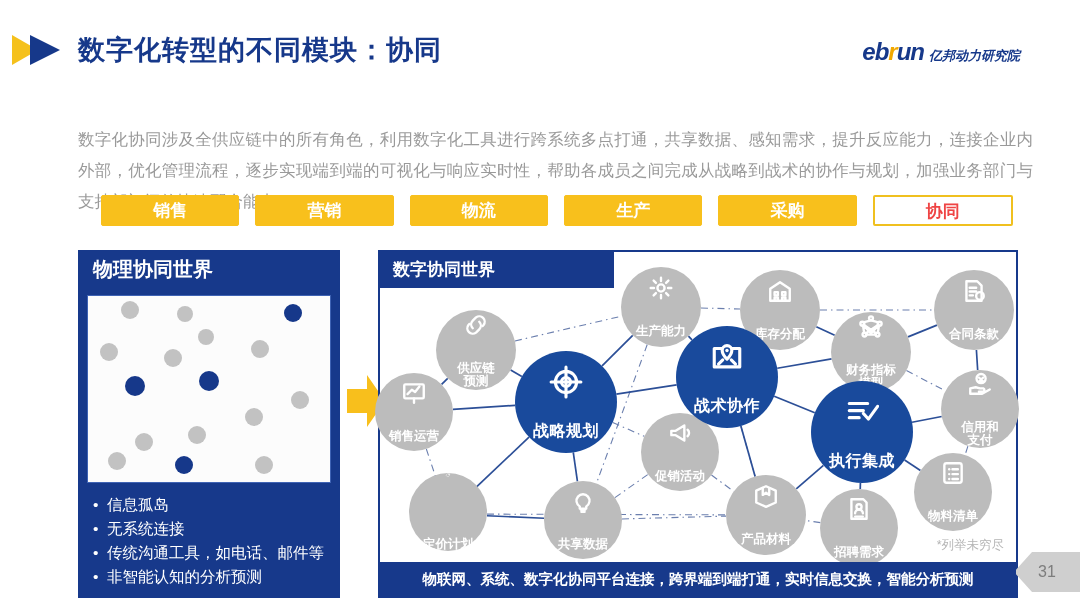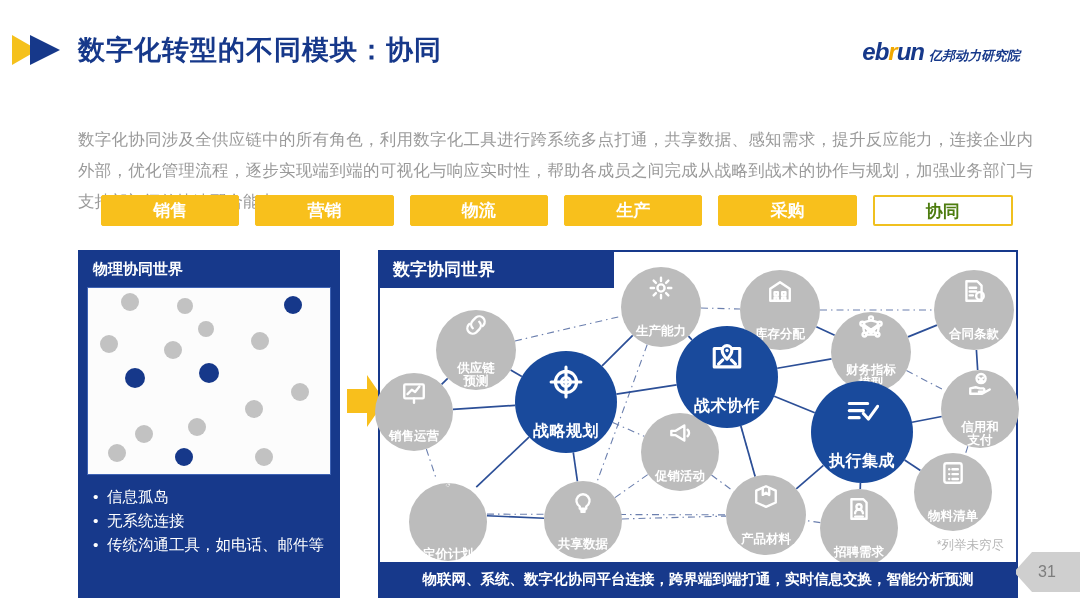--- a/index.html
+++ b/index.html
@@ -41,30 +41,30 @@
   }
 
   
   #tabs { position: absolute; left: 78px; top: 195px; width: 935px; display: flex; gap: 16px; padding-left: 23px; }
   .tab {
     flex: 1; height: 31px; line-height: 29px; text-align: center;
     font-size: 17px; font-weight: bold; border-radius: 2px;
     background: #f8c01c; color: #ffffff; border: 1px solid #f8c01c;
     cursor: pointer; user-select: none;
   }
-  .tab.active { background: #ffffff; color: #4d7c0f; border: 2px solid #f0c01f; }
+  .tab.active { background: #ffffff; color: #ef4444; border: 2px solid #f0c01f; }
 
   
   #left-panel {
     position: absolute; left: 78px; top: 250px; width: 262px; height: 348px;
     background: #17398b; border: 1px solid #17398b;
   }
   #left-panel-title {
-    height: 36px; line-height: 36px; padding-left: 14px;
-    color: #fff; font-size: 15px; font-weight: bold;
+    height: 44px; line-height: 36px; padding-left: 14px;
+    color: #fff; font-size: 20px; font-weight: bold;
   }
   #dot-field {
     position: relative; margin: 0 8px; height: 188px;
     background: #fcfcfc; border: 1px solid #3f63b4;
   }
   .dot { position: absolute; border-radius: 50%; }
   .dot.gray { background: #c2c2c2; }
   .dot.navy { background: #16388a; }
   #left-bullets { padding: 10px 0 0 14px; }
   #left-bullets li {
@@ -161,20 +161,21 @@
         <span class="dot gray" style="left: 100px; top: 130px; width: 18px; height: 18px;"></span>
         <span class="dot gray" style="left: 47px; top: 137px; width: 18px; height: 18px;"></span>
         <span class="dot gray" style="left: 20px; top: 156px; width: 18px; height: 18px;"></span>
         <span class="dot navy" style="left: 87px; top: 160px; width: 18px; height: 18px;"></span>
         <span class="dot gray" style="left: 167px; top: 160px; width: 18px; height: 18px;"></span>
       </div>
     <ul id="left-bullets">
         <li>信息孤岛</li>
         <li>无系统连接</li>
         <li>传统沟通工具，如电话、邮件等</li>
+        <li>非智能认知的分析预测</li>
       </ul>
   </div>
 
   <svg id="transition-arrow" viewBox="0 0 38 58">
     <path d="M0 17 L20 17 L20 3 L38 29 L20 55 L20 41 L0 41 Z" fill="#f8bf1c"></path>
   </svg>
 
   <div id="right-panel">
     <div id="right-panel-title">数字协同世界</div>
     <svg id="network" viewBox="0 0 636 344">
@@ -229,21 +230,21 @@
         <div class="node gray" style="left: -5px; top: 121px; height: 78px; width: 78px;">
           <svg class="nicon" width="26" height="26" viewBox="0 0 24 24">
             <rect x="3" y="4" width="18" height="13" rx="1" stroke="#fff" fill="none" stroke-width="2.2" stroke-linecap="round" stroke-linejoin="round"></rect>
             <path d="M6 13 l4-4 3 2 4-5" stroke="#fff" fill="none" stroke-width="2.2" stroke-linecap="round" stroke-linejoin="round"></path>
             <path d="M12 17 v4" stroke="#fff" fill="none" stroke-width="2.2" stroke-linecap="round" stroke-linejoin="round"></path>
           </svg>
           <div class="nlabel">
             <div>销售运营</div>
           </div>
         </div>
-        <div class="node gray" style="left: 29px; top: 231px; height: 78px; width: 78px; gap: 36px;">
+        <div class="node gray" style="left: 29px; top: 221px; height: 78px; width: 78px; gap: 36px;">
           <svg class="nicon" width="26" height="26" viewBox="0 0 24 24">
             <path d="M12 3 H20 V11 L11 20 L3 12 Z" stroke="#fff" fill="none" stroke-width="2.2" stroke-linecap="round" stroke-linejoin="round"></path>
             <circle cx="16.5" cy="7.5" r="1.6" stroke="#fff" fill="none" stroke-width="2.2" stroke-linecap="round" stroke-linejoin="round"></circle>
           </svg>
           <div class="nlabel">
             <div>定价计划</div>
           </div>
         </div>
         <div class="node gray" style="left: 164px; top: 229px; height: 78px; width: 78px;">
           <svg class="nicon" width="26" height="26" viewBox="0 0 24 24">

